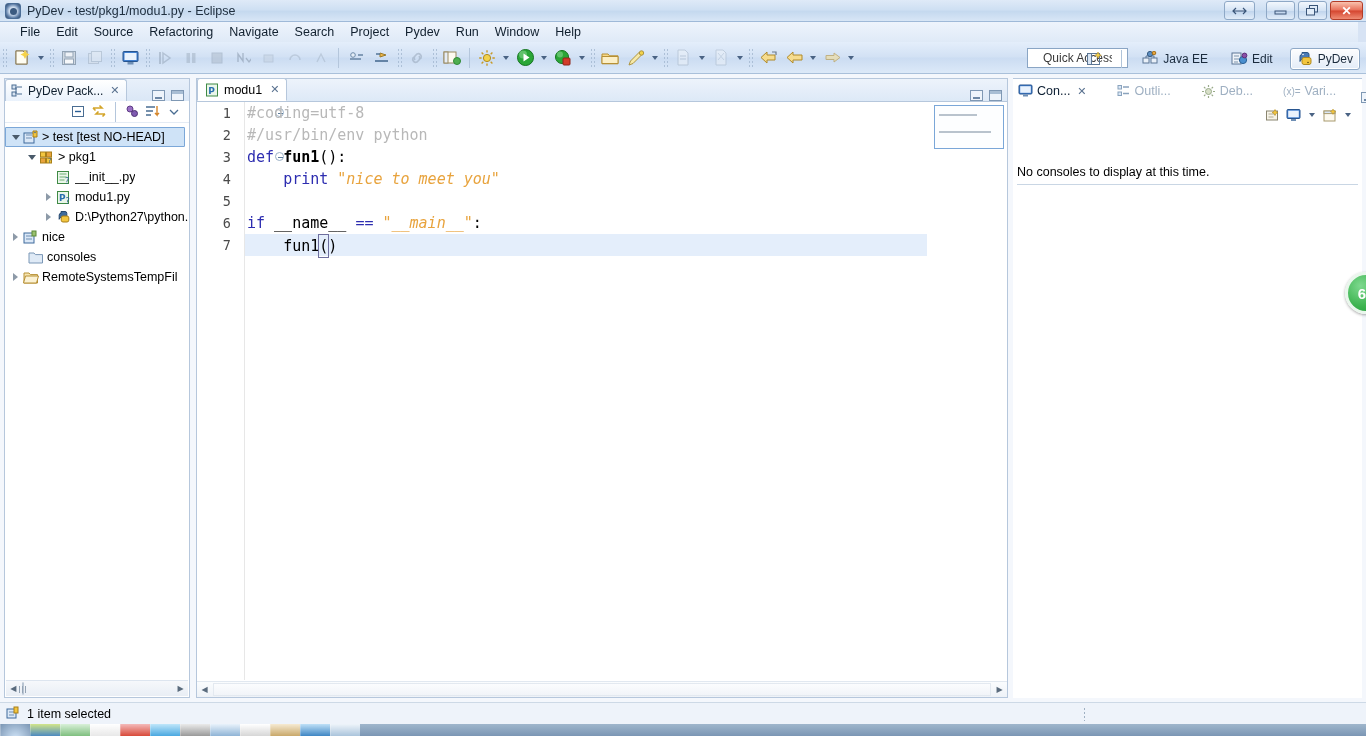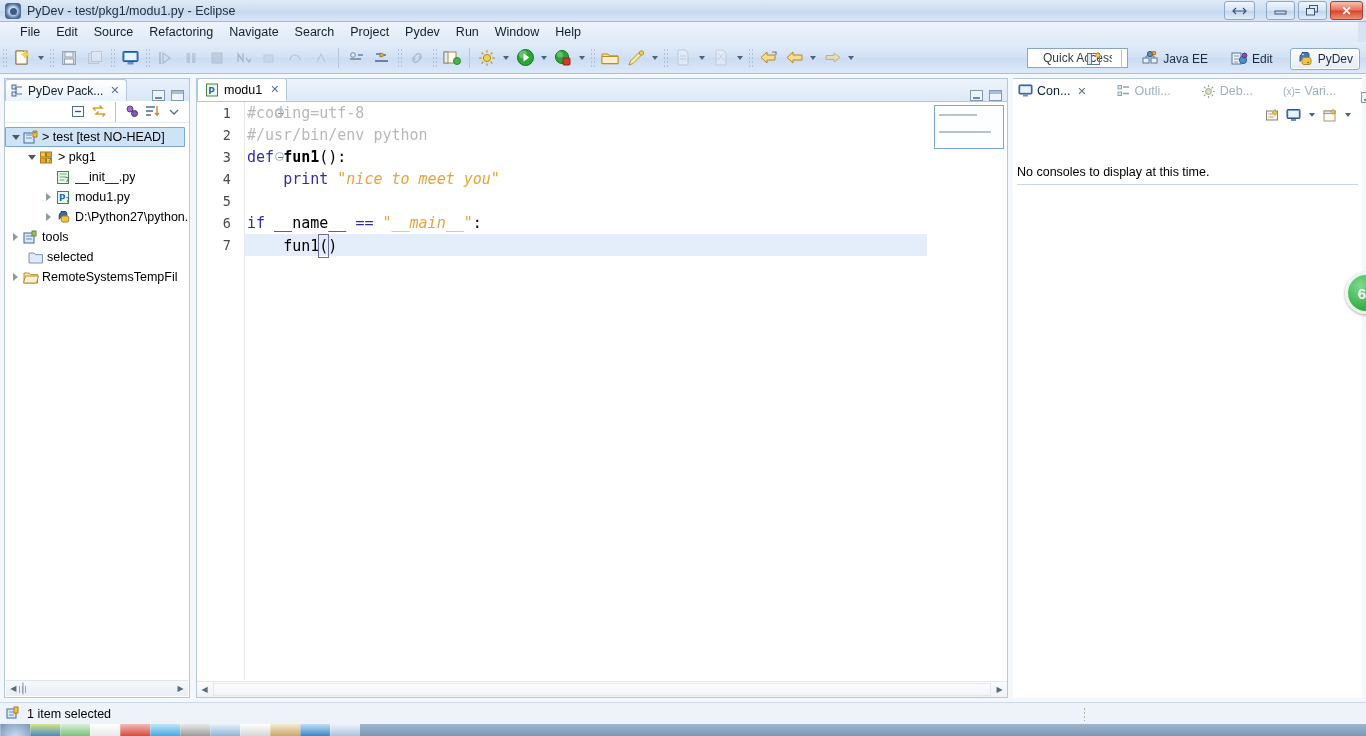--- a/index.html
+++ b/index.html
@@ -587,30 +587,30 @@
 
       <div class="trow" style="padding-left:4px">
         <span class="twist closed"></span>
         <span class="ticon">
           <svg width="16" height="15" viewBox="0 0 16 15">
               <rect x="1" y="3" width="10" height="10" fill="#dbe8f7" stroke="#3f6b9c"></rect>
               <path d="M3 6 h6 M3 9 h6" stroke="#6e8fb3"></path>
               <rect x="9" y="1" width="4" height="5" fill="#9ac06f" stroke="#5d8a37"></rect>
             </svg>
         </span>
-        <span class="tlabel">tools</span>
+        <span class="tlabel">nice</span>
       </div>
 
       <div class="trow" style="padding-left:22px">
         <span class="ticon">
           <svg width="16" height="15" viewBox="0 0 16 15">
               <path d="M1 3 h5 l1.4 1.6 h7.1 v8.4 h-13.5z" fill="#dfeaf6" stroke="#7b97b6"></path>
             </svg>
         </span>
-        <span class="tlabel">selected</span>
+        <span class="tlabel">consoles</span>
       </div>
 
       <div class="trow" style="padding-left:4px">
         <span class="twist closed"></span>
         <span class="ticon">
           <svg width="16" height="15" viewBox="0 0 16 15">
               <path d="M1 3 h5 l1.4 1.6 h7.1 v8.4 h-13.5z" fill="#f7e6b2" stroke="#b79034"></path>
               <path d="M2.5 6 h13 l-2 7 h-13z" fill="#fbf2d4" stroke="#b79034"></path>
             </svg>
         </span>

